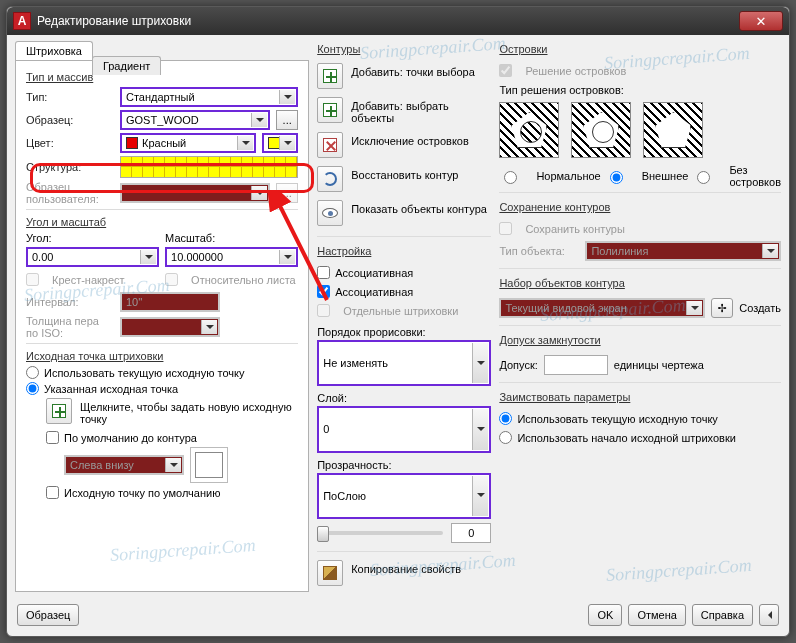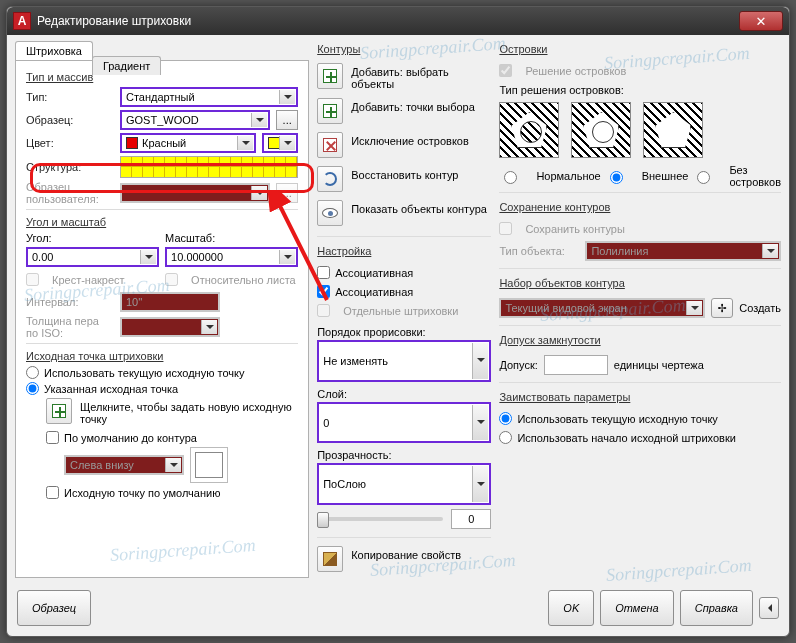--- a/index.html
+++ b/index.html
@@ -60,21 +60,21 @@
 .slider-val{width:40px;height:20px;border:1px solid #aaa;background:#fff;display:flex;align-items:center;justify-content:center;}
 .island-opts{display:flex;gap:12px;margin:6px 0;}
 .island-box{width:60px;height:56px;border:1px solid #888;background:repeating-linear-gradient(45deg,#000 0,#000 2px,#fff 2px,#fff 6px);position:relative;display:flex;align-items:center;justify-content:center;}
 .island-box .inner{width:36px;height:36px;background:#fff;border:1px solid #333;clip-path:polygon(50% 0,100% 38%,82% 100%,18% 100%,0 38%);position:relative;}
 .island-box.normal .inner::after{content:"";position:absolute;left:8px;top:8px;width:20px;height:20px;border:1px solid #333;border-radius:50%;background:repeating-linear-gradient(45deg,#000 0,#000 2px,#fff 2px,#fff 6px);}
 .island-box.outer .inner::after{content:"";position:absolute;left:8px;top:8px;width:20px;height:20px;border:1px solid #333;border-radius:50%;background:#fff;}
 .island-box.none{background:repeating-linear-gradient(45deg,#000 0,#000 2px,#fff 2px,#fff 6px);}
 .island-radio-row{display:flex;gap:4px;font-size:10px;align-items:center;}
 .island-radio-row .r{display:flex;align-items:center;gap:16px;flex:1;}
 .input-sm{width:64px;height:20px;border:1px solid #aaa;background:#fff;padding:0 3px;}
-.btn-flat{height:36px;padding:0 14px;border:1px solid #8d8d8d;background:linear-gradient(#fdfdfd,#e1e1e1);border-radius:3px;display:inline-flex;align-items:center;justify-content:center;font-style:italic;}
+.btn-flat{height:22px;padding:0 8px;border:1px solid #8d8d8d;background:linear-gradient(#fdfdfd,#e1e1e1);border-radius:3px;display:inline-flex;align-items:center;justify-content:center;}
 .footer{display:flex;align-items:center;gap:6px;padding:6px 10px 10px 10px;}
 .footer .spacer{flex:1;}
 .highlight-red{position:absolute;border:3px solid #e81818;border-radius:10px;pointer-events:none;}
 .arrow-svg{position:absolute;pointer-events:none;}
 .watermark{position:absolute;color:#6aa4c8;opacity:.35;font-style:italic;font-size:18px;transform:rotate(-4deg);pointer-events:none;font-family:cursive;}
 .expand-btn{width:20px;height:22px;border:1px solid #8d8d8d;background:linear-gradient(#fdfdfd,#e1e1e1);border-radius:3px;display:flex;align-items:center;justify-content:center;}
 .expand-btn::after{content:"";border:4px solid transparent;border-right-color:#333;margin-right:3px;}
 </style>
 </head>
 <body>
@@ -216,27 +216,27 @@
         </div>
       </div>
     </div>
 
     <div class="col2">
       <div class="group-title col">Контуры</div>
       <div class="action-row">
           <div class="icon-btn">
             <span class="icon-plus"></span>
           </div>
+          <div class="txt">Добавить: точки выбора</div>
+        </div>
+      <div class="action-row">
+          <div class="icon-btn">
+            <span class="icon-plus"></span>
+          </div>
           <div class="txt">Добавить: выбрать объекты</div>
-        </div>
-      <div class="action-row">
-          <div class="icon-btn">
-            <span class="icon-plus"></span>
-          </div>
-          <div class="txt">Добавить: точки выбора</div>
         </div>
       <div class="action-row">
           <div class="icon-btn">
             <span class="icon-x"></span>
           </div>
           <div class="txt">Исключение островков</div>
         </div>
       <div class="action-row">
           <div class="icon-btn">
             <span class="icon-refresh"></span>

